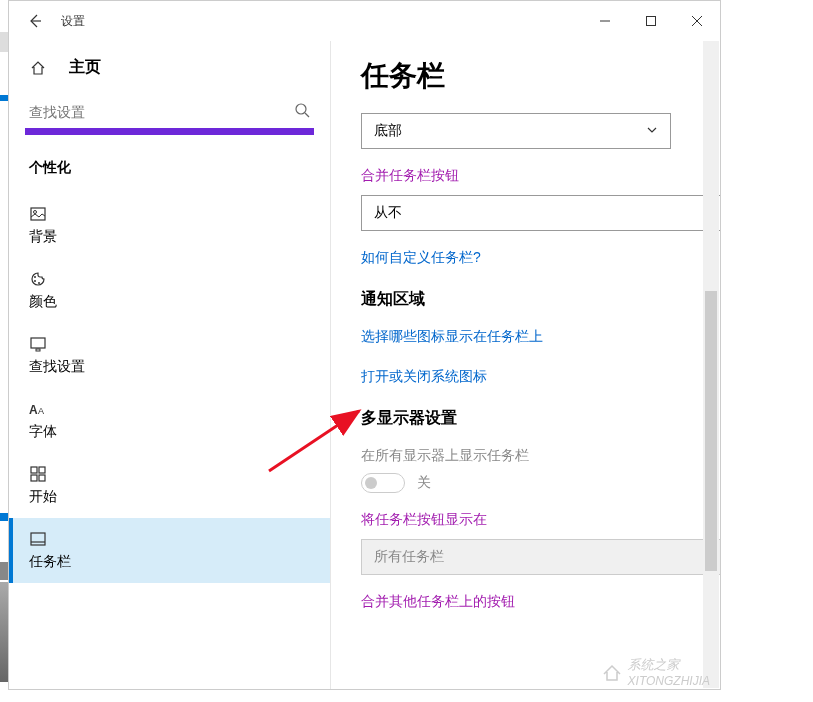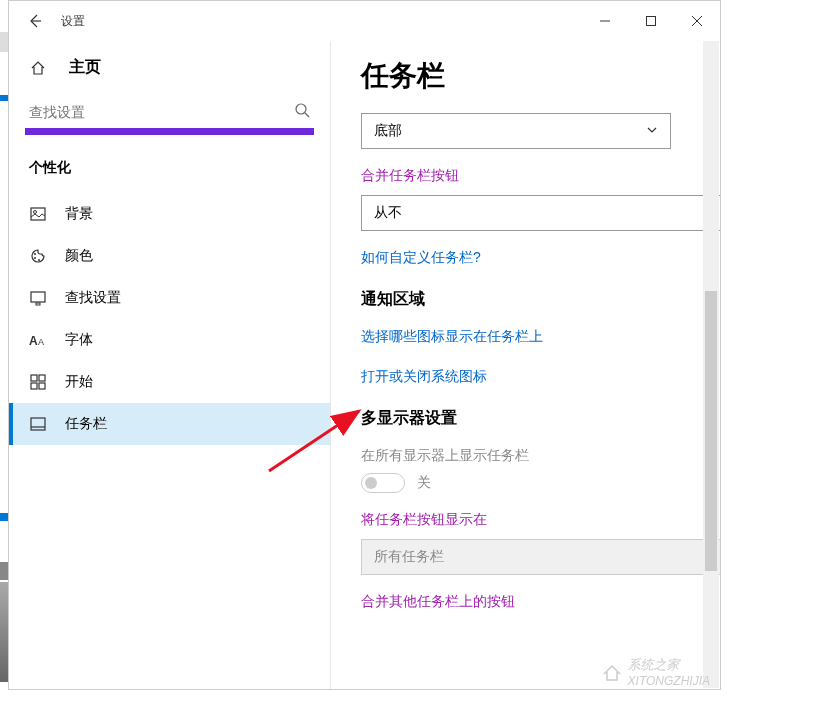--- a/index.html
+++ b/index.html
@@ -17,21 +17,21 @@
     
     
     .main { display: flex; height: calc(100% - 40px); }
     
     
     .sidebar { width: 322px; padding: 6px 0 0 0; border-right: 1px solid #e6e6e6; }
     .home-item { display: flex; align-items: center; gap: 22px; padding: 10px 20px; cursor: pointer; font-weight: bold; }
     .search-box { margin: 8px 16px 16px 16px; position: relative; border-bottom: 7px solid #6d28d9; padding: 6px 4px; display: flex; align-items: center; justify-content: space-between; }
     .search-input { border: none; outline: none; font-size: 14px; flex: 1; background: transparent; }
     .category-label { font-size: 14px; font-weight: bold; padding: 8px 20px 16px 20px; }
-    .nav-item { display: flex; align-items: flex-start; gap: 18px; padding: 12px 20px; cursor: pointer; font-size: 14px; position: relative; }
+    .nav-item { display: flex; align-items: flex-start; gap: 5px; padding: 12px 20px; cursor: pointer; font-size: 14px; position: relative; flex-direction: column; }
     .nav-item.selected { background: #d6ecf9; }
     .nav-item.selected::before { content: ''; position: absolute; left: 0; top: 0; bottom: 0; width: 4px; background: #0078d4; }
     .nav-icon { width: 18px; height: 18px; display: flex; align-items: center; justify-content: center; }
     
     
     .content { flex: 1; padding: 16px 30px 0 30px; overflow-y: auto; position: relative; }
     .page-title { font-size: 28px; font-weight: 600; margin-bottom: 18px; }
     
     .dropdown { border: 1px solid #999; padding: 8px 12px; display: flex; justify-content: space-between; align-items: center; cursor: pointer; font-size: 14px; margin-bottom: 18px; width: 310px; }
     .dropdown.wide { width: 405px; }

